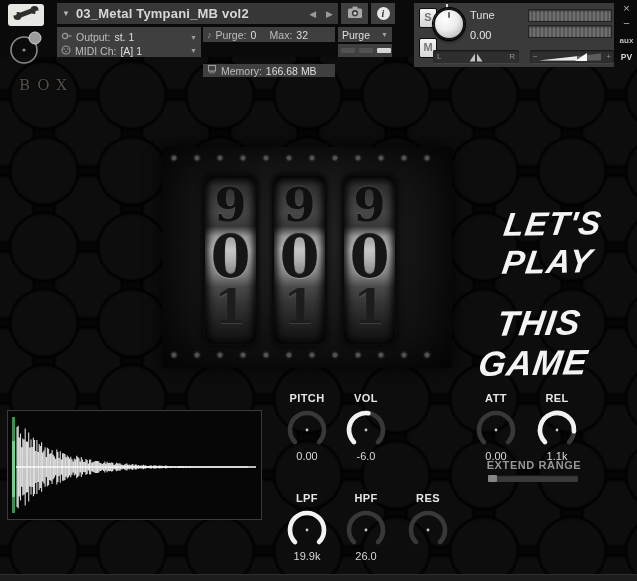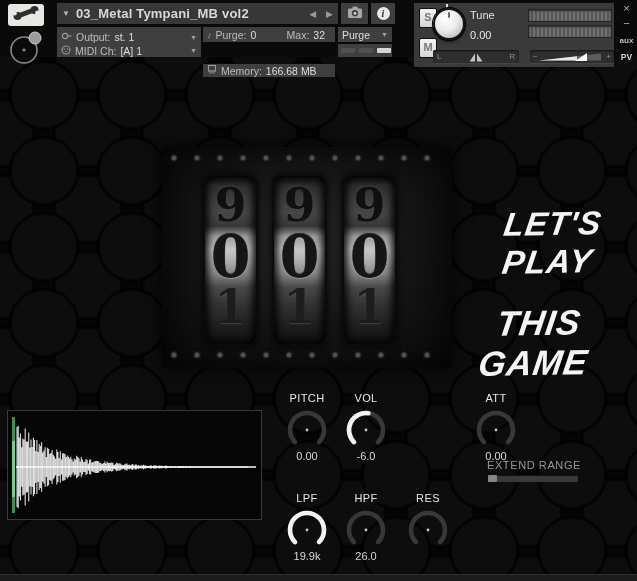--- a/index.html
+++ b/index.html
@@ -89,27 +89,27 @@
   .rd-top{top:2px;font-size:46px;color:#101010;text-shadow:0 -1px 1px rgba(255,255,255,.10);}
   .rd-mid{top:47px;font-size:57px;color:#161616;text-shadow:0 1px 0 rgba(255,255,255,.25),0 -1px 1px rgba(0,0,0,.8);}
   .rd-bot{top:104px;font-size:46px;color:#1d1d1d;text-shadow:0 1px 1px rgba(255,255,255,.14);}
 
   
   .wave-panel{position:absolute;left:7px;top:353px;width:255px;height:110px;background:#060606;
       border:1px solid #3a3a3a;box-sizing:border-box;}
 
   
   .kb{position:absolute;width:64px;text-align:center;}
-  .kb .kl{font-size:11px;font-weight:normal;letter-spacing:.4px;color:#e6e6e6;}
+  .kb .kl{font-size:11px;font-weight:bold;letter-spacing:.4px;color:#e6e6e6;}
   .kb .kc{margin-top:4px;height:44px;}
   .kb .kv{font-size:11px;color:#d8d8d8;margin-top:-2px;}
 
   
   .extend{position:absolute;left:483px;top:459px;width:102px;text-align:center;}
-  .extend .xl{font-size:11px;font-weight:normal;letter-spacing:.6px;color:#979797;}
+  .extend .xl{font-size:11px;font-weight:bold;letter-spacing:.6px;color:#979797;}
   .extend .xslider{margin-top:4px;width:90px;height:7px;background:#3a3a3a;border-radius:1px;
       margin-left:5px;position:relative;box-shadow:inset 0 1px 1px rgba(0,0,0,.7);}
   .extend .xhandle{position:absolute;left:0;top:0;width:9px;height:7px;background:#858585;border-radius:1px;}
 
   .footer{position:absolute;left:0;top:574px;width:637px;height:7px;background:#1d1d1d;border-top:1px solid #2f2f2f;}
 </style>
 </head>
 <body>
 
 <div class="app">
@@ -171,21 +171,21 @@
       <span class="caret">▼</span>
     </div>
   </div>
   <div class="panel p-voices">
     <div class="rowflex">
       <span style="color:#9a9a9a;font-size:9px;">♪</span>
       <span class="lbl">Purge:</span>
       <span class="val">0</span>
       <span class="spacer"></span>
       <span class="lbl">Max:</span>
-      <span class="val" style="margin-right:6px;">32</span>
+      <span class="val" style="margin-right:23px;">32</span>
     </div>
   </div>
   <div class="panel p-purge">
     <div class="rowflex">
       <span class="val">Purge</span>
       <span class="spacer"></span>
       <span class="caret">▼</span>
     </div>
   </div>
 
@@ -257,20 +257,21 @@
   </div>
 
   <div class="aux-col">
     <div style="top:2px;font-size:11px;">×</div>
     <div style="top:17px;font-size:11px;">−</div>
     <div style="top:36px;font-size:8px;font-weight:bold;color:#c0c0c0;">aux</div>
     <div style="top:52px;font-size:8.5px;font-weight:bold;color:#d5d5d5;">PV</div>
   </div>
 
   <div class="logo" style="top:71px;">
+    <span class="l2">BOX</span>
   </div>
   <div class="tagline" style="top:205px;">
     <div class="t1">LET'S PLAY</div>
     <div class="t2">THIS GAME</div>
   </div>
 
   <div class="plate" style="top:147px;">
     <div class="rivet-row rivet-top"></div>
     <div class="rivet-row rivet-bottom"></div>
     <div class="reel reel-1">
@@ -317,20 +318,29 @@
     <div class="kv">-6.0</div>
   </div>
   <div class="kb" style="left:464px;top:392px;">
     <div class="kl">ATT</div>
     <div class="kc"><svg width="44" height="44">
           <path d="M 9.98 34.02 A 17 17 0 1 1 34.02 34.02" fill="none" stroke="#383838" stroke-width="4.6" stroke-linecap="round"></path>
           <circle cx="22" cy="22" r="1.4" fill="#c9c9c9"></circle>
         </svg></div>
     <div class="kv">0.00</div>
   </div>
+  <div class="kb" style="left:525px;top:392px;">
+    <div class="kl">REL</div>
+    <div class="kc"><svg width="44" height="44">
+          <path d="M 9.98 34.02 A 17 17 0 1 1 34.02 34.02" fill="none" stroke="#383838" stroke-width="4.6" stroke-linecap="round"></path>
+          <path d="M 9.98 34.02 A 17 17 0 1 1 38.95 23.33" fill="none" stroke="#f2f2f2" stroke-width="4.6" stroke-linecap="round"></path>
+          <circle cx="22" cy="22" r="1.4" fill="#c9c9c9"></circle>
+        </svg></div>
+    <div class="kv">1.1k</div>
+  </div>
 
   <div class="kb" style="left:275px;top:492px;">
     <div class="kl">LPF</div>
     <div class="kc"><svg width="44" height="44">
           <path d="M 9.98 34.02 A 17 17 0 1 1 34.02 34.02" fill="none" stroke="#383838" stroke-width="4.6" stroke-linecap="round"></path>
           <path d="M 9.98 34.02 A 17 17 0 1 1 34.08 33.96" fill="none" stroke="#f2f2f2" stroke-width="4.6" stroke-linecap="round"></path>
           <circle cx="22" cy="22" r="1.4" fill="#c9c9c9"></circle>
         </svg></div>
     <div class="kv">19.9k</div>
   </div>

